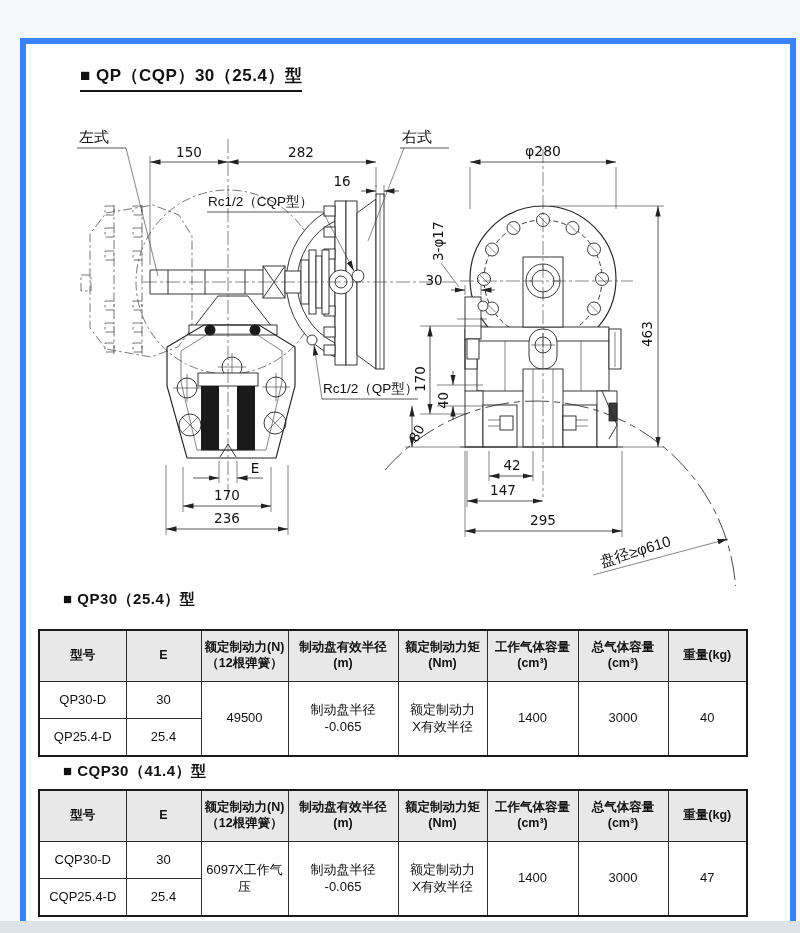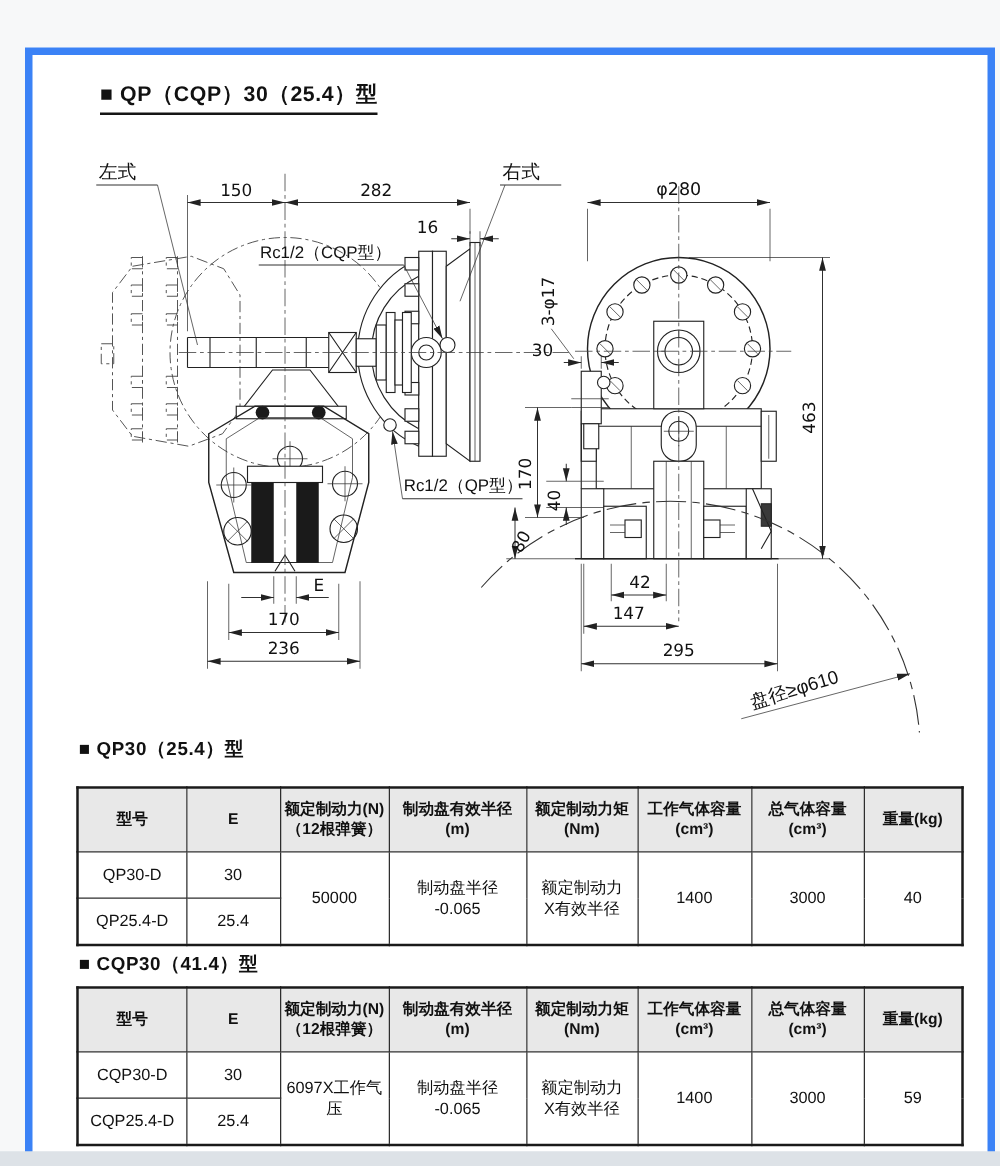--- a/index.html
+++ b/index.html
@@ -25,21 +25,21 @@
   .dim{stroke:#222;fill:none;stroke-width:.75;}
   .arc610{stroke:#333;fill:none;stroke-width:.9;stroke-dasharray:24 5 6 5;}
   .dark{fill:#1a1a1a;stroke:none;}
   text.d {font-family:"DejaVu Sans",sans-serif;font-size:13.5px;fill:#111;}
   text.d14{font-family:"DejaVu Sans",sans-serif;font-size:14px;fill:#111;}
   text.cjk{font-family:"Liberation Sans","DejaVu Sans",sans-serif;font-size:15px;fill:#111;}
   text.cjs{font-family:"Liberation Sans","DejaVu Sans",sans-serif;font-size:13.5px;fill:#111;}
   .mid{text-anchor:middle;}
 
   
-  table.spec{position:absolute;left:35px;width:708px;border-collapse:collapse;
+  table.spec{position:absolute;left:12px;width:708px;border-collapse:collapse;
              table-layout:fixed;border:2px solid #1a1a1a;}
   table.spec.one{top:585px;}
   table.spec.two{top:745px;}
   table.spec th,table.spec td{border:1px solid #2e2e2e;text-align:center;
              vertical-align:middle;padding:1px 2px;overflow:hidden;}
   table.spec th{background:#e8e8e8;font-size:12.5px;font-weight:bold;height:48px;line-height:1.25;}
   table.spec td{font-size:13px;height:34px;line-height:1.3;}
   .h2line span{display:block;}
 </style>
 </head>
@@ -333,21 +333,21 @@
             <span>总气体容量</span>
             <span>(cm³)</span>
           </th>
       <th class="h2line">
             <span>重量(kg)</span>
           </th>
     </tr>
     <tr>
       <td>QP30-D</td>
       <td>30</td>
-      <td rowspan="2">50000</td>
+      <td rowspan="2">49500</td>
       <td rowspan="2" class="h2line">
             <span>制动盘半径</span>
             <span>-0.065</span>
           </td>
       <td rowspan="2" class="h2line">
             <span>额定制动力</span>
             <span>X有效半径</span>
           </td>
       <td rowspan="2">1400</td>
       <td rowspan="2">3000</td>
@@ -411,21 +411,21 @@
       <td rowspan="2" class="h2line">
             <span>制动盘半径</span>
             <span>-0.065</span>
           </td>
       <td rowspan="2" class="h2line">
             <span>额定制动力</span>
             <span>X有效半径</span>
           </td>
       <td rowspan="2">1400</td>
       <td rowspan="2">3000</td>
-      <td rowspan="2">59</td>
+      <td rowspan="2">47</td>
     </tr>
     <tr>
       <td>CQP25.4-D</td>
       <td>25.4</td>
     </tr>
   </tbody>
     </table>
 
 </div>
 <div class="bottom-strip"></div>

